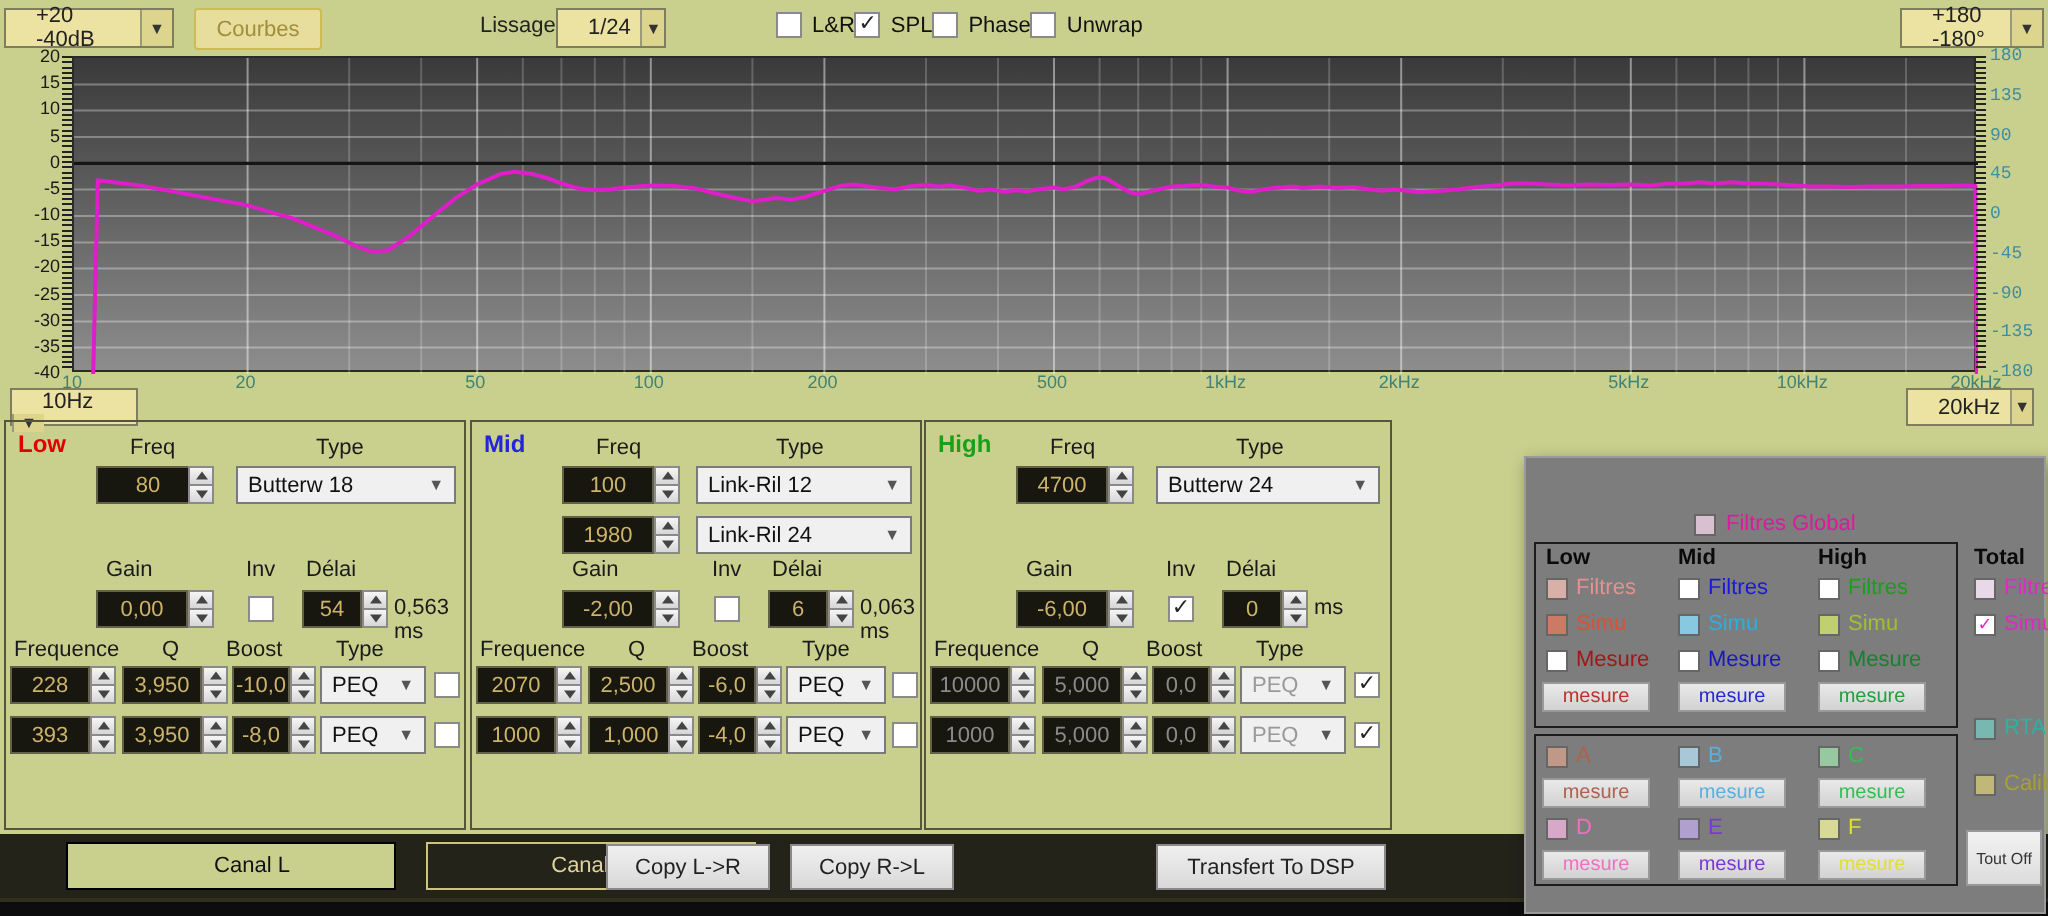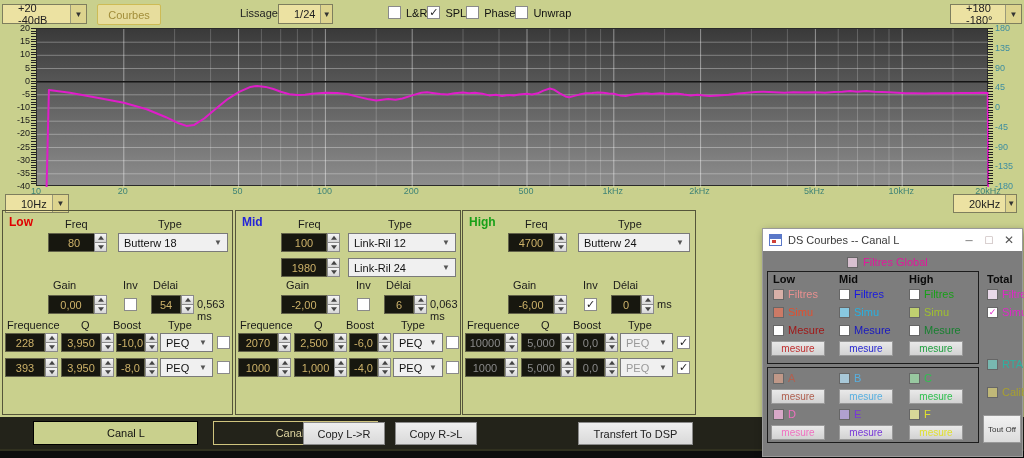--- a/index.html
+++ b/index.html
@@ -163,21 +163,21 @@
       <span style="top: 47.6667px;">0</span>
       <span style="top: 60.8333px;">-5</span>
       <span style="top: 74px;">-10</span>
       <span style="top: 87.1667px;">-15</span>
       <span style="top: 100.333px;">-20</span>
       <span style="top: 113.5px;">-25</span>
       <span style="top: 126.667px;">-30</span>
       <span style="top: 139.833px;">-35</span>
       <span style="top: 153px;">-40</span>
     </div>
-  <div id="phase-labels" style="position:absolute;left:995px;top:28px;width:29px;height:158px;">
+  <div id="phase-labels" style="position:absolute;left:995px;top:28px;width:29px;height:158px;font-family:Liberation Mono, monospace;">
       <span style="top: -5px;">180</span>
       <span style="top: 14.75px;">135</span>
       <span style="top: 34.5px;">90</span>
       <span style="top: 54.25px;">45</span>
       <span style="top: 74px;">0</span>
       <span style="top: 93.75px;">-45</span>
       <span style="top: 113.5px;">-90</span>
       <span style="top: 133.25px;">-135</span>
       <span style="top: 153px;">-180</span>
     </div>
@@ -188,21 +188,21 @@
       <span style="left: 268.395px;">100</span>
       <span style="left: 355.21px;">200</span>
       <span style="left: 469.974px;">500</span>
       <span style="left: 556.79px;">1kHz</span>
       <span style="left: 643.605px;">2kHz</span>
       <span style="left: 758.369px;">5kHz</span>
       <span style="left: 845.185px;">10kHz</span>
       <span style="left: 932px;">20kHz</span>
     </div>
 
-  <div class="ycombo range-combo" style="left:5px;">
+  <div class="ycombo range-combo" style="left:5px;flex-direction:column;">
     <span class="txt">10Hz</span>
     <span class="arr">▼</span>
   </div>
   <div class="ycombo range-combo" style="left:953px;">
     <span class="txt">20kHz</span>
     <span class="arr">▼</span>
   </div>
 
   <div class="fbox" style="left:2px;width:231px;">
     <span class="sec-label" style="color: rgb(224, 0, 0);">Low</span>
@@ -552,27 +552,20 @@
   <div class="bottombar">
     <div class="tab active" style="left:33px;width:165px;">Canal L</div>
     <div class="tab inactive" style="left:213px;width:165px;">Canal R</div>
     <div class="gbtn" style="left:303px;width:82px;">Copy L-&gt;R</div>
     <div class="gbtn" style="left:395px;width:82px;">Copy R-&gt;L</div>
     <div class="gbtn" style="left:578px;width:115px;">Transfert To DSP</div>
   </div>
   <div class="bottomstrip"></div>
 
   <div class="fwin">
-    <div class="fwin-title">
-      <span class="appicon"></span>
-      <span class="ttl">DS Courbes -- Canal L</span>
-      <span class="wctl">─</span>
-      <span class="wctl" style="color:#b9a9a9;">☐</span>
-      <span class="wctl" style="font-size:12px;">✕</span>
-    </div>
 
     <span class="wchk" style="left: 84px; top: 28px; color: rgb(224, 24, 156); background: rgb(216, 192, 208);"></span>
     <span class="wlab" style="left: 100px; top: 27px; color: rgb(224, 24, 156);">Filtres Global</span>
 
     <div class="wbox" style="left:4px;top:42px;width:212px;height:93px;"></div>
     <span class="whdr" style="left:10px;top:44px;">Low</span>
     <span class="whdr" style="left:76px;top:44px;">Mid</span>
     <span class="whdr" style="left:146px;top:44px;">High</span>
     <span class="whdr" style="left:224px;top:44px;">Total</span>
 

